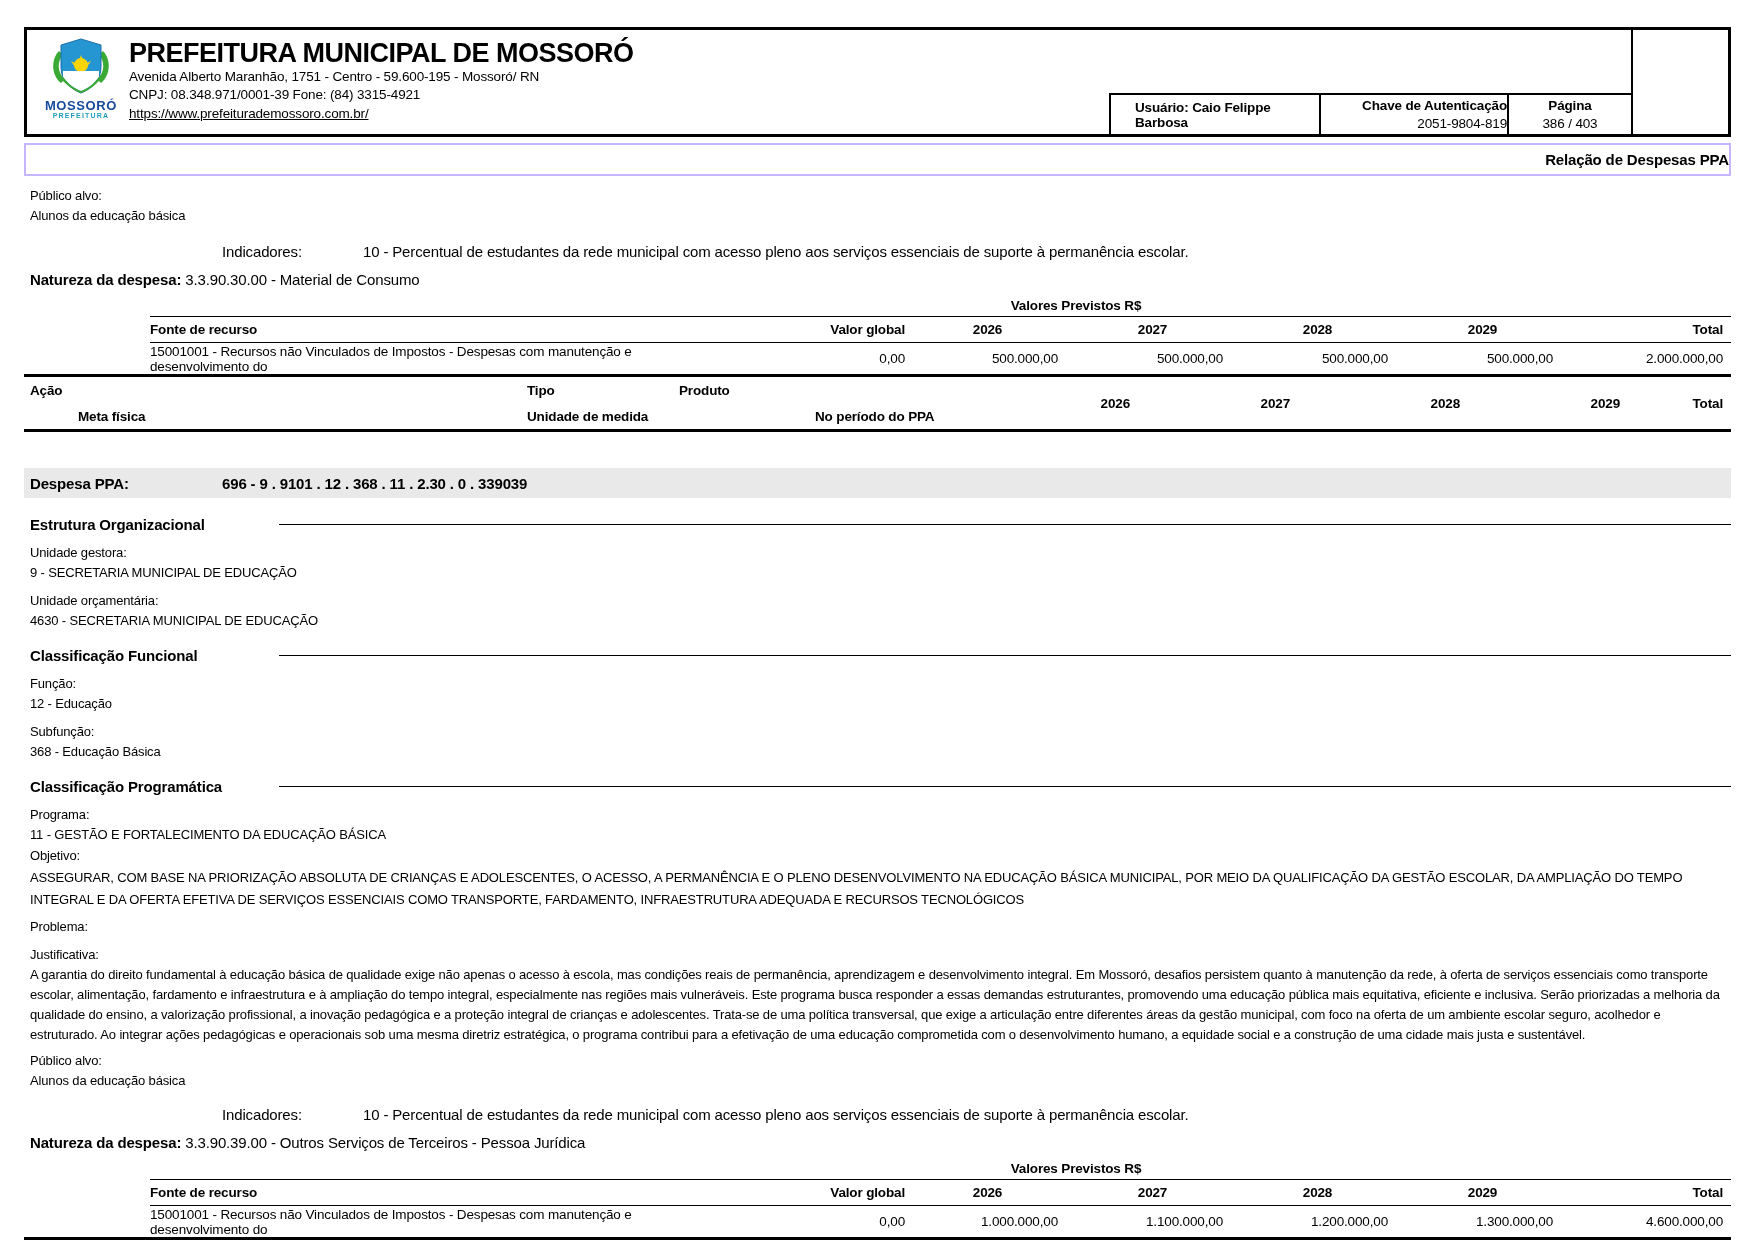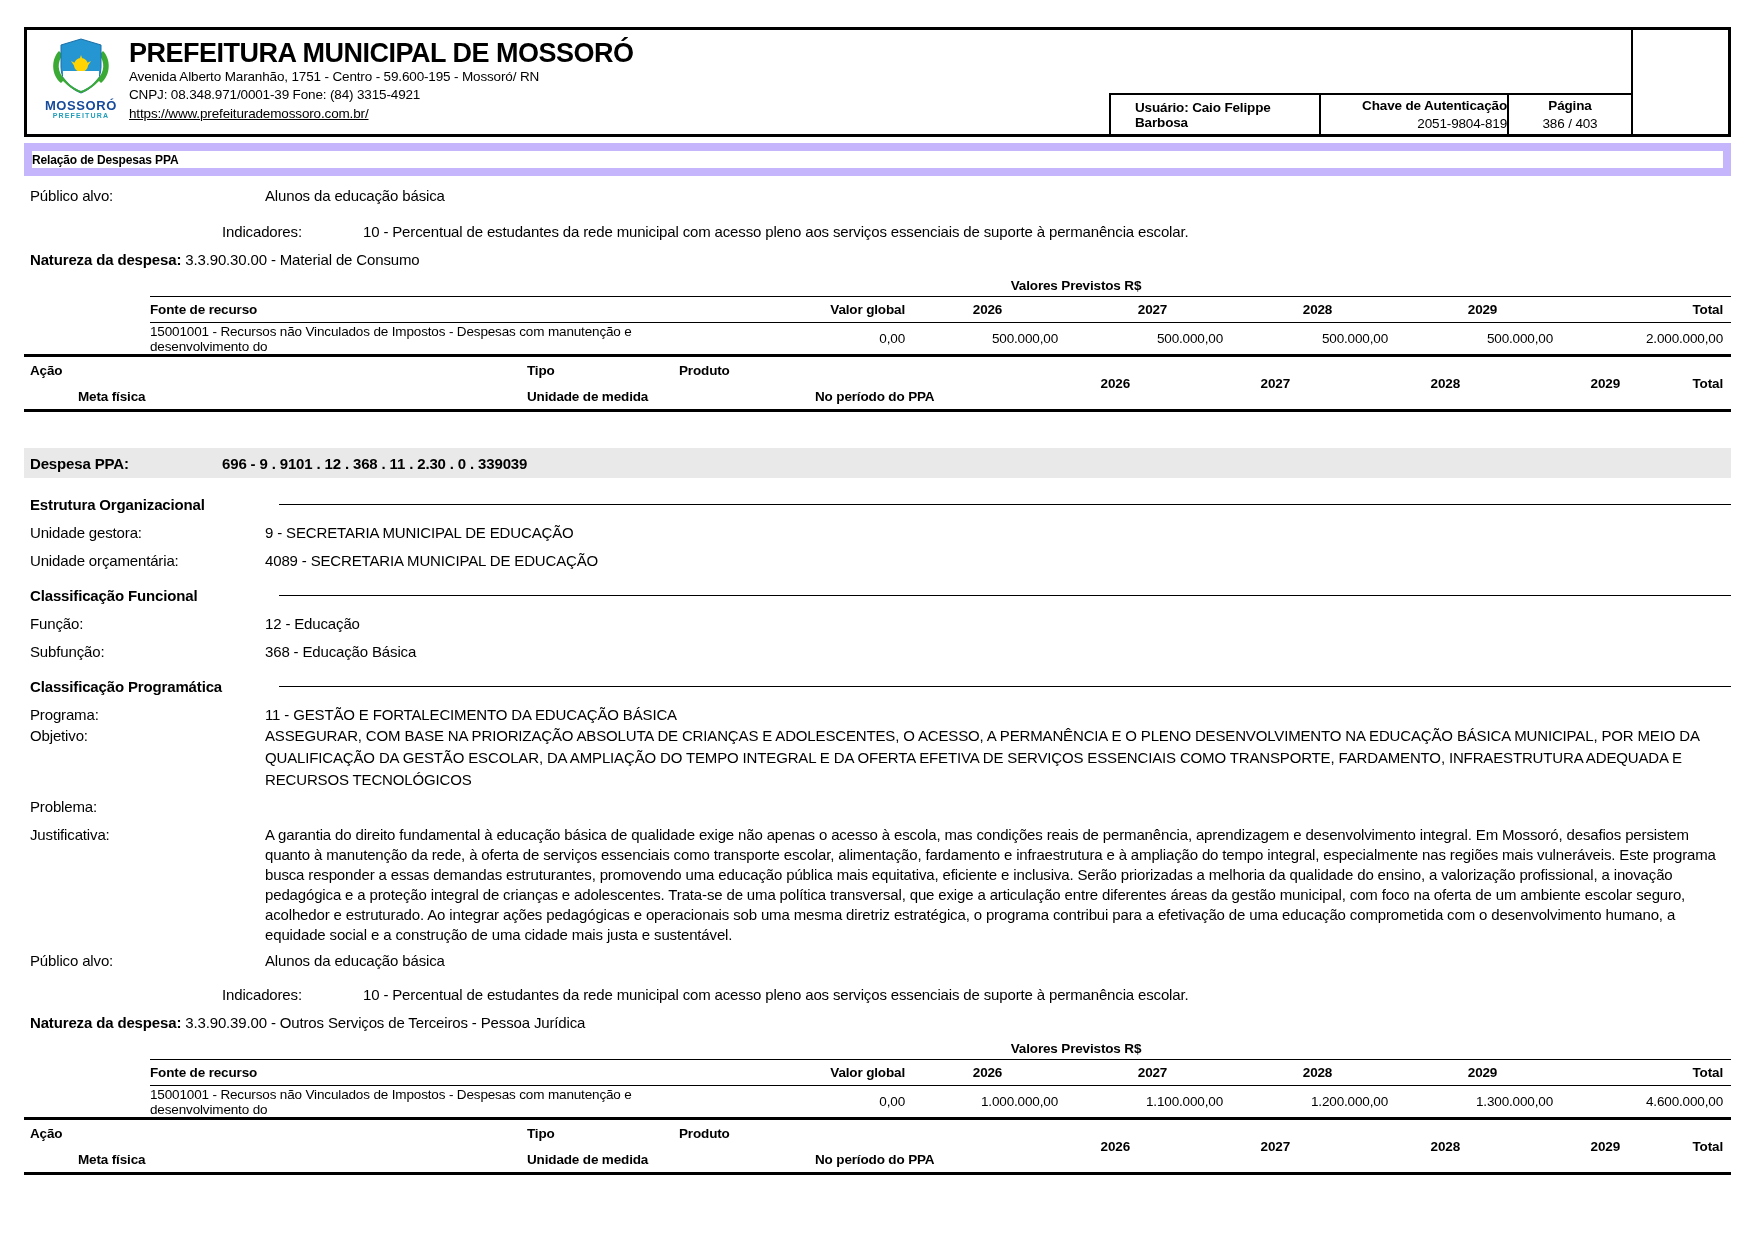--- a/index.html
+++ b/index.html
@@ -27,25 +27,25 @@
 
   .hcell { position:absolute; bottom:0; height:41px; border-top:2px solid #000; border-left:2px solid #000;
            display:flex; flex-direction:column; justify-content:center; font-size:13.5px; }
   .hcell-user  { right:312px; width:210px; font-weight:bold; padding-left:24px; }
   .hcell-chave { right:124px; width:188px; text-align:center;align-items:flex-end; }
   .hcell-pag   { right:0; width:124px; text-align:center; }
   .hcell .hl { font-weight:bold; line-height:18px; }
   .hcell .hv { line-height:18px; }
 
   
-  .title-bar { margin-top:6px; border:8px solid #c4b5fd; height:33px; display:flex; align-items:center; justify-content:flex-start;
-               font-size:12px; font-weight:bold; }
-
-  
-  .row { display:flex; padding-left:6px; font-size:15px; line-height:20px; }
+  .title-bar { margin-top:6px; border:2px solid #c4b5fd; height:33px; display:flex; align-items:center; justify-content:flex-end;
+               font-size:15px; font-weight:bold; }
+
+  
+  .row { display:flex; padding-left:6px; font-size:13px; line-height:20px;flex-direction:column; }
   .row .lbl { width:235px; flex:none; }
   .row .val { flex:1; }
   .ind-row { display:flex; padding-left:198px; font-size:15px; line-height:16px; }
   .ind-row .ilbl { width:141px; flex:none; }
   .nat-row { padding-left:6px; font-size:15px; line-height:20px; }
   .nat-row .nlbl { font-weight:bold; }
   .vp-wrap { position:relative; height:18px; }
   .vp-wrap .vp { position:absolute; left:1052px; transform:translateX(-50%); font-size:13.5px; font-weight:bold; white-space:nowrap; }
 
   
@@ -187,21 +187,21 @@
     <div class="section-head mt16">
       <span class="shl">Estrutura Organizacional</span>
       <span class="shline"></span>
     </div>
     <div class="row mt8">
       <span class="lbl">Unidade gestora:</span>
       <span class="val">9 - SECRETARIA MUNICIPAL DE EDUCAÇÃO</span>
     </div>
     <div class="row mt8">
       <span class="lbl">Unidade orçamentária:</span>
-      <span class="val">4089 - SECRETARIA MUNICIPAL DE EDUCAÇÃO</span>
+      <span class="val">4630 - SECRETARIA MUNICIPAL DE EDUCAÇÃO</span>
     </div>
 
     <div class="section-head mt14">
       <span class="shl">Classificação Funcional</span>
       <span class="shline"></span>
     </div>
     <div class="row mt8">
       <span class="lbl">Função:</span>
       <span class="val">12 - Educação</span>
     </div>

